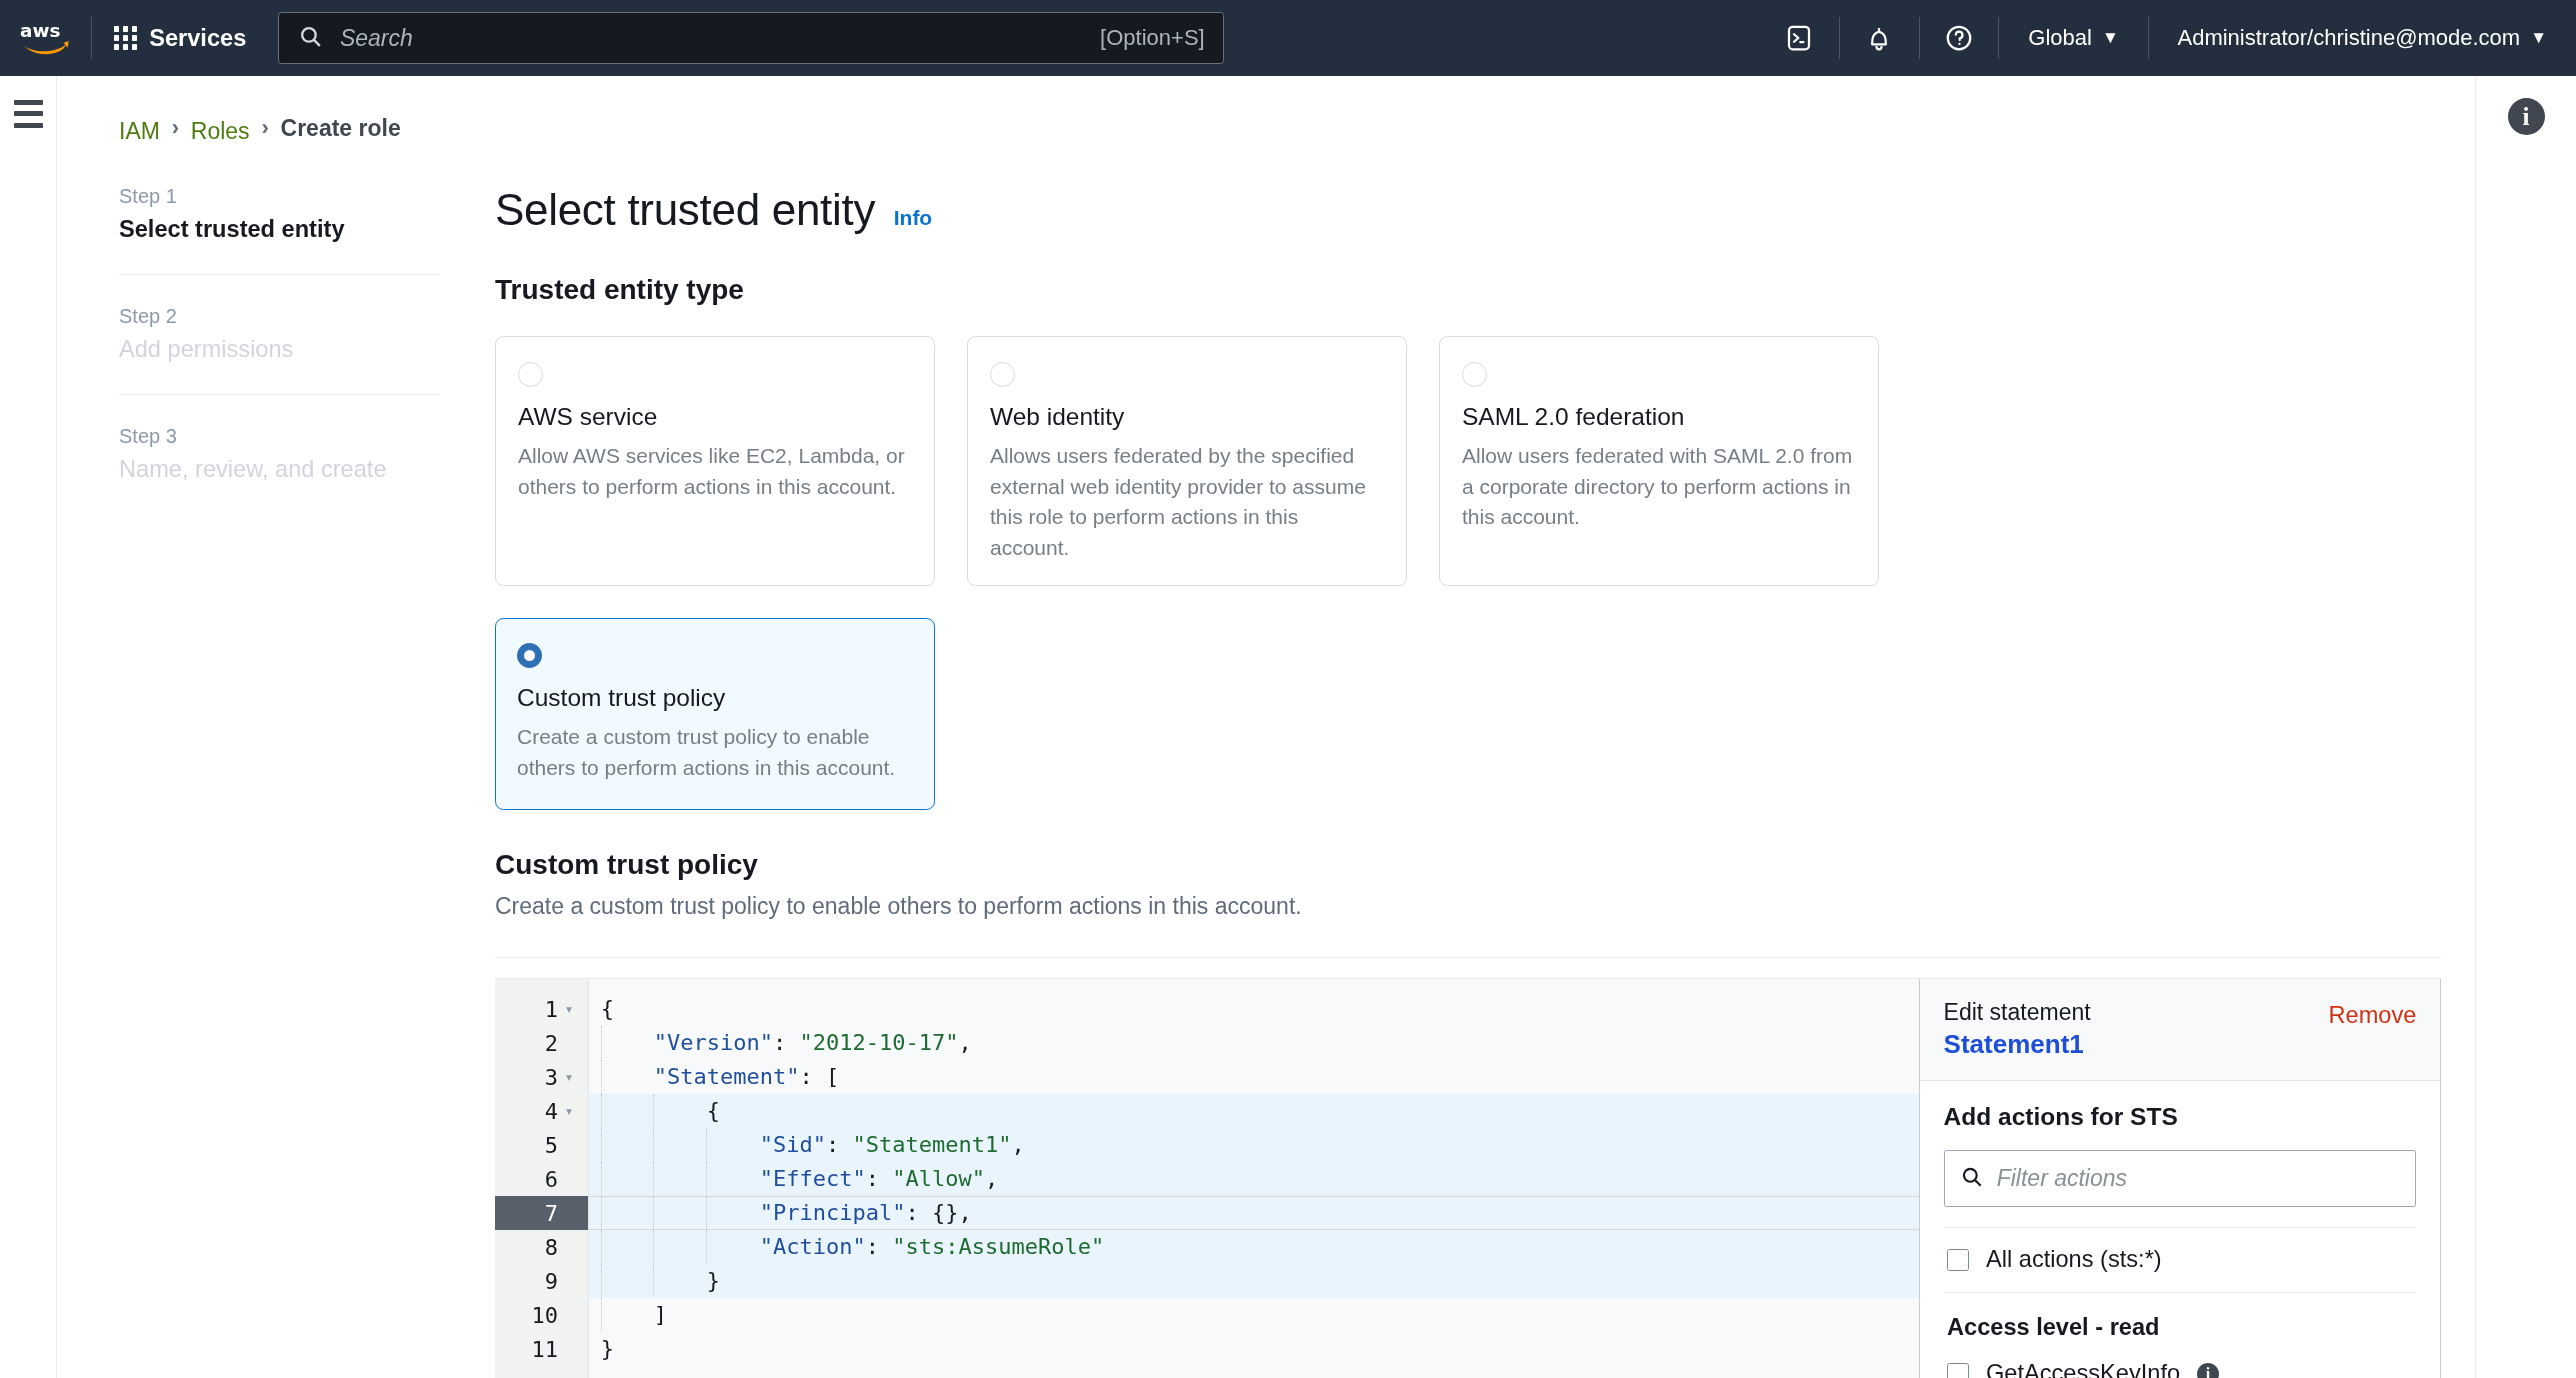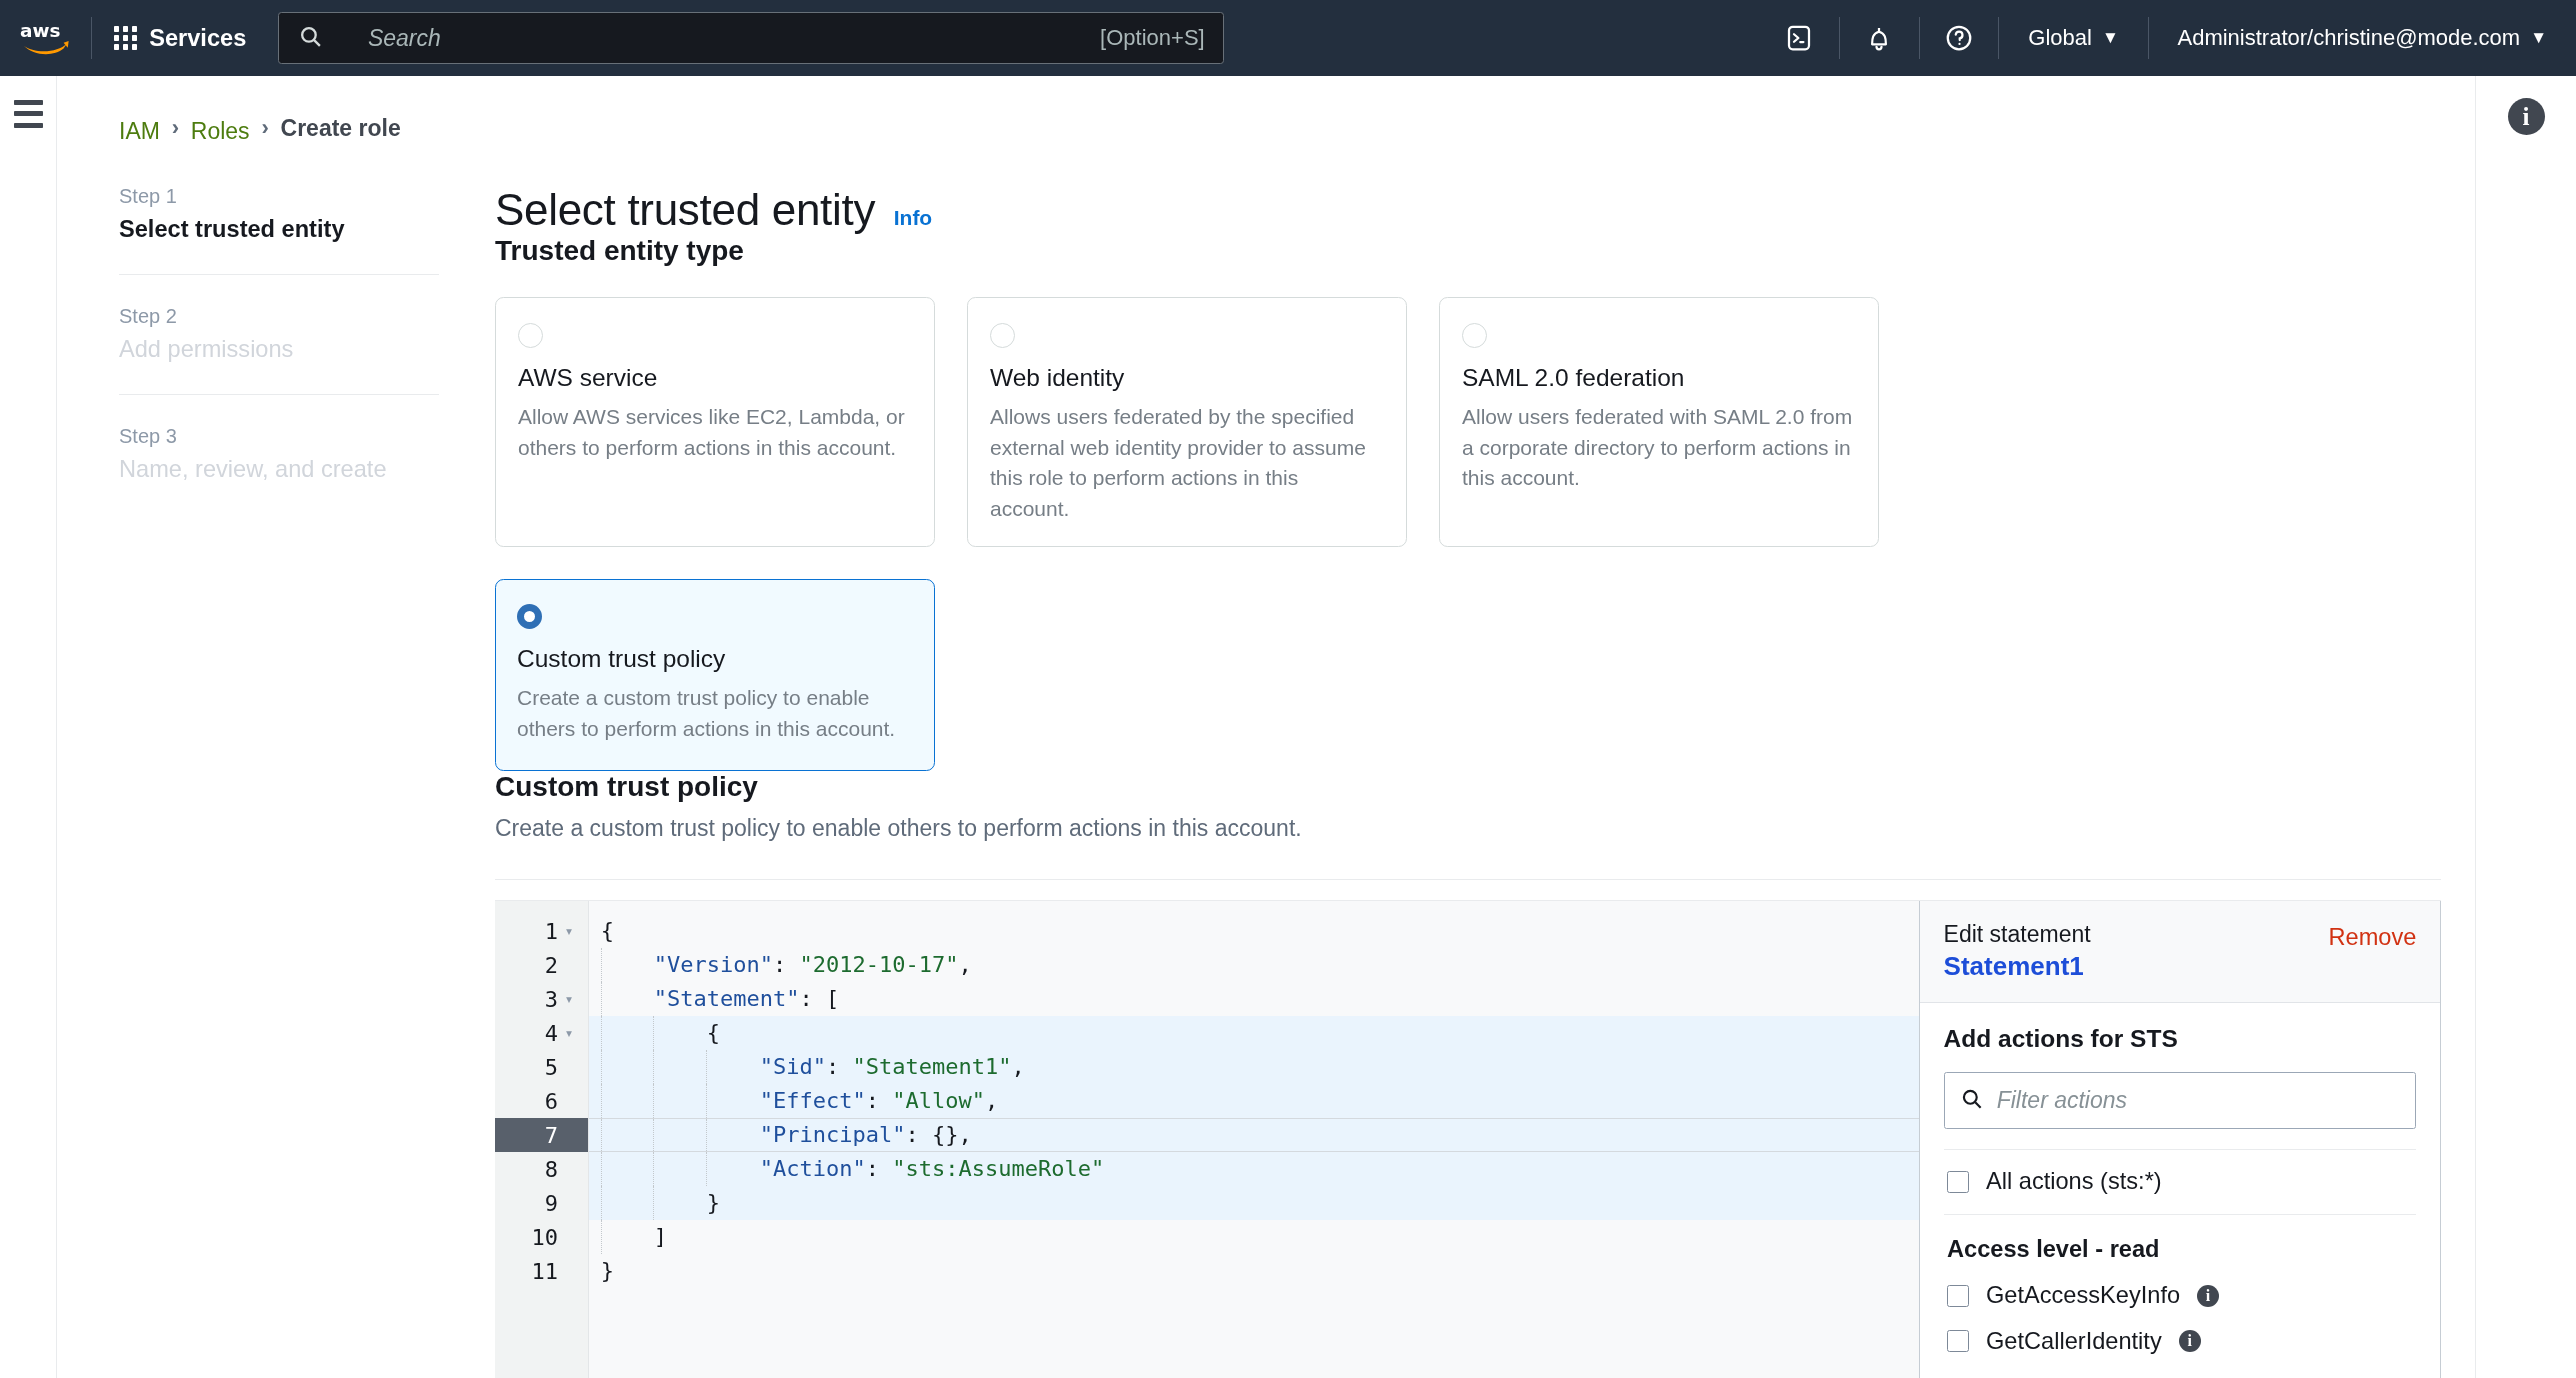--- a/index.html
+++ b/index.html
@@ -38,21 +38,20 @@
     grid-template-rows: repeat(3,1fr); gap: 3.4px;
     flex: none;
   }
   .grid-icon i { background:#ffffff; display:block; border-radius:0.8px; }
 
   #searchbar {
     width: 946px; height: 52px; margin-left: 10px;
     background: #16191f; border: 0.8px solid #687078; border-radius: 3.4px;
     display: flex; align-items: center; padding: 0 18.6px; flex: none;
     cursor: text;
-    gap: 28px;
   }
   #searchbar .mag { flex:none; margin-right: 17px; }
   #search-input {
     flex: 1; background: transparent; border: none; outline: none;
     color: #d5dbdb; font-size: 23px; font-style: italic;
     font-family: "Liberation Sans", sans-serif;
   }
   #search-input::placeholder { color: #aab7b8; font-style: italic; opacity:1; }
   #search-hint { color: #aab7b8; font-size: 22px; flex: none; }
 
@@ -106,21 +105,21 @@
   .step.inactive .step-title { font-weight: 400; color:#d1d5db; }
   .step.inactive .step-num { color:#8d99a8; }
 
   
   #main { flex:1; min-width:0; padding-left: 22px; padding-right: 34px; }
 
   #page-title-row { display:flex; align-items:baseline; gap: 18.6px; }
   #page-title { font-size: 44px; font-weight: 400; color:#16191f; letter-spacing:-0.3px; }
   #page-title-info { font-size: 21px; color:#0972d3; font-weight:600; cursor:pointer; text-decoration:none; }
 
-  .section-h2 { font-size: 28px; font-weight: 700; color:#16191f; }
+  .section-h2 { font-size: 28px; font-weight: 700; color:#16191f; margin-top: 39px; }
   .section-desc { font-size: 23px; color:#5f6b7a; margin-top: 11.8px; }
 
   
   #card-grid {
     display:grid; grid-template-columns: repeat(3, 440px);
     gap: 32px 32px; margin-top: 30px;
   }
   .rcard {
     border: 0.8px solid #d5dbdb; border-radius: 8.4px;
     background:#ffffff; padding: 22px 25px 22px 22px;

